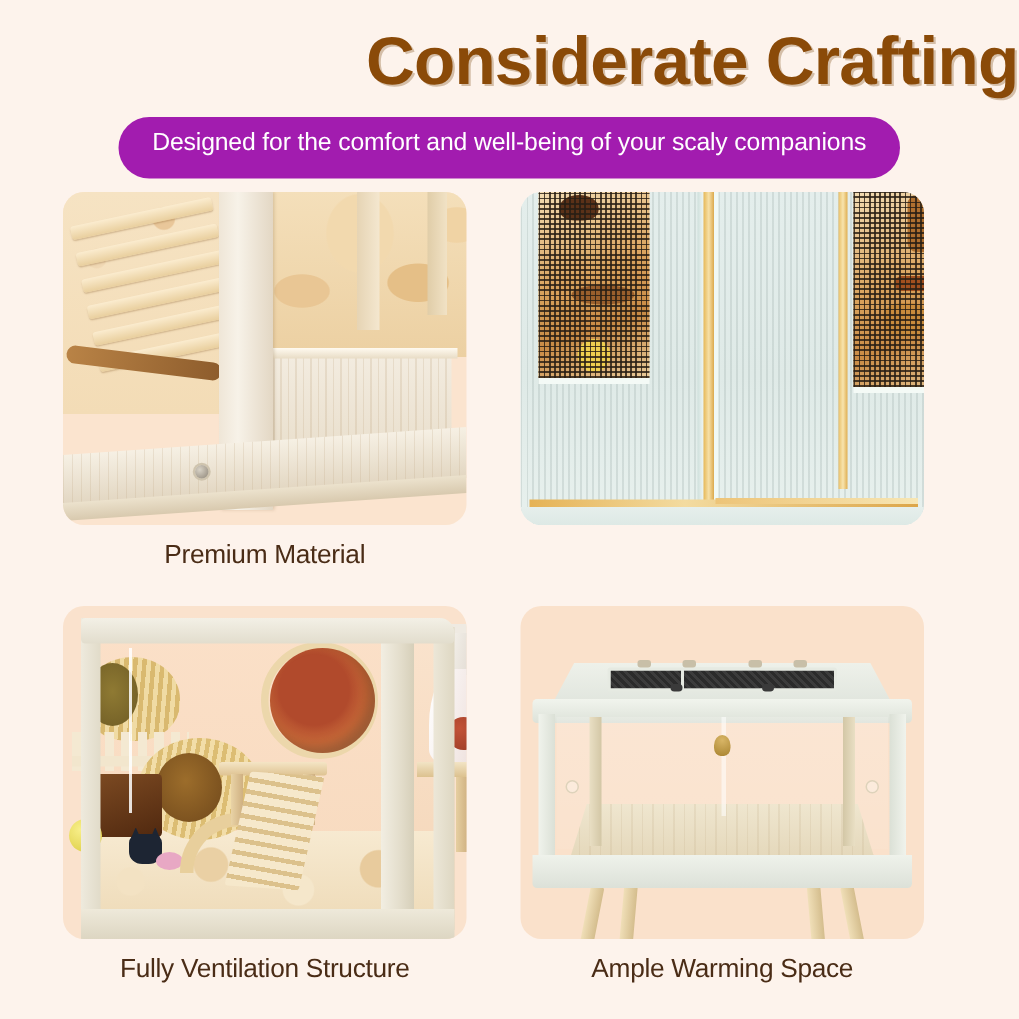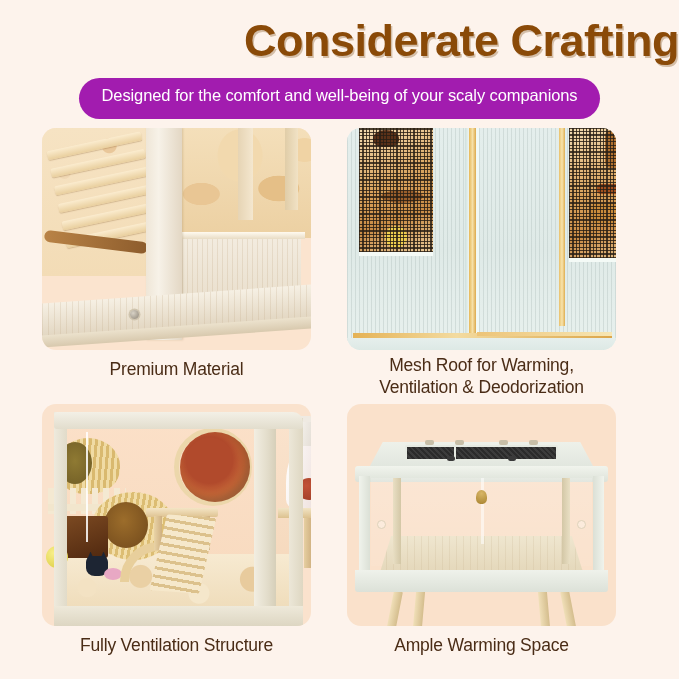--- a/index.html
+++ b/index.html
@@ -513,24 +513,20 @@
         <div class="slat2"></div>
 
         <div class="rail-v1b"></div>
         <div class="rail-v1"></div>
         <div class="seam"></div>
         <div class="rail-v2"></div>
         <div class="rail-h"></div>
         <div class="rail-h2"></div>
         <div class="botband"></div>
       </div>
-      <div class="caption two">
-        <div>Mesh Roof for Warming,</div>
-        <div>Ventilation &amp; Deodorization</div>
-      </div>
     </div>
 
     <div class="cell">
       <div class="photo p3">
         <div class="glassbox"></div>
         <div class="sidepanel"></div>
         <div class="bedding"></div>
 
         <div class="wheel-rim"></div>
         <div class="wheel"></div>

